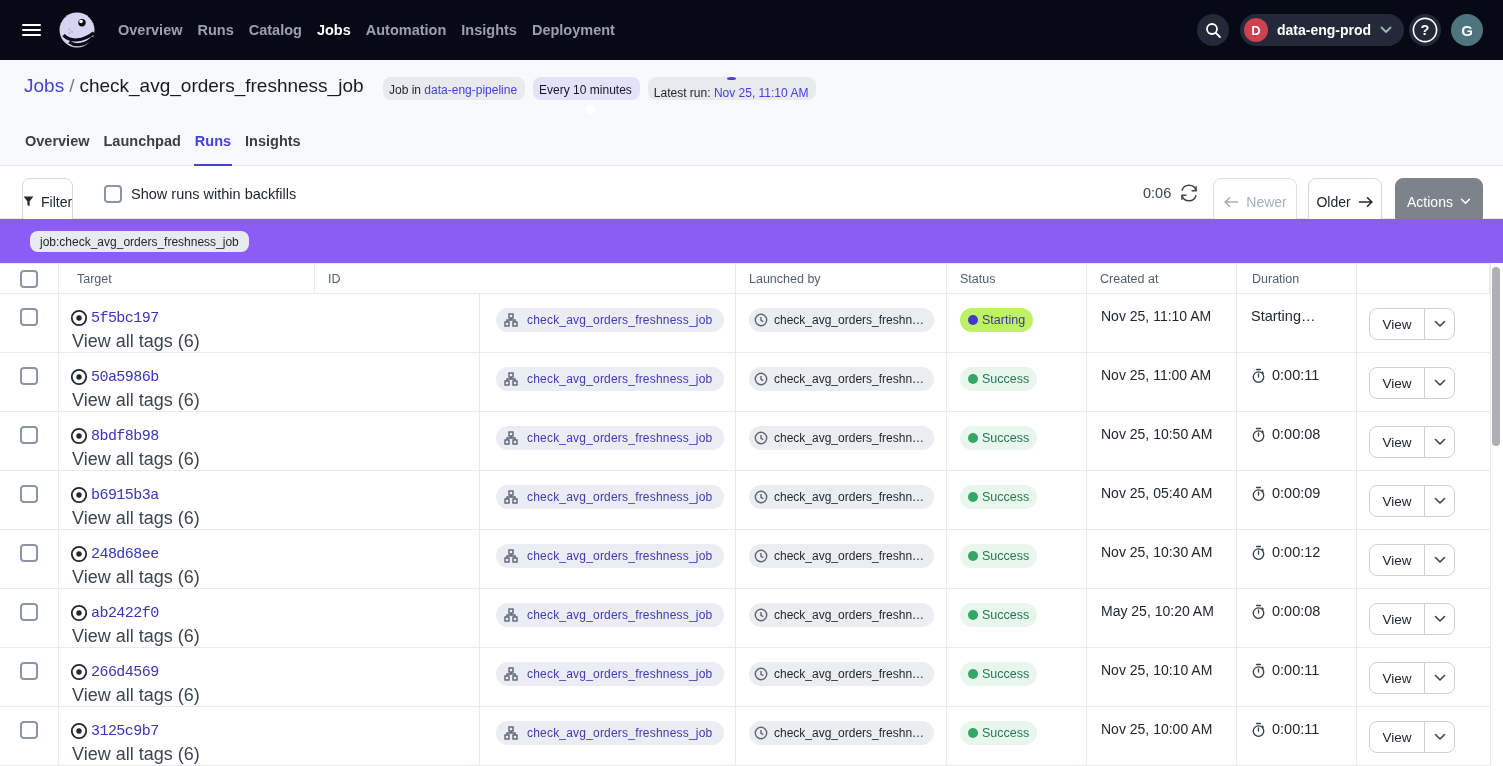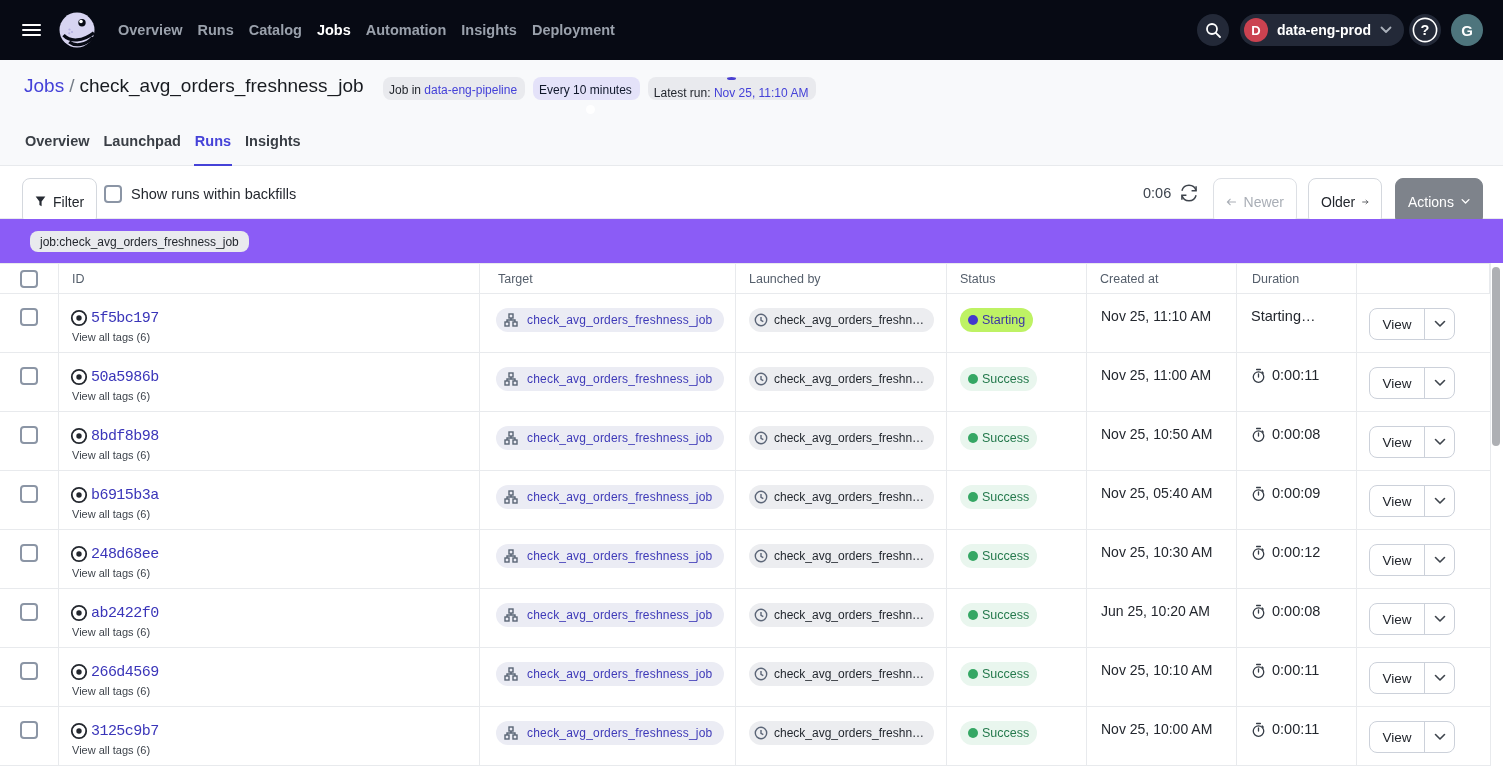--- a/index.html
+++ b/index.html
@@ -38,21 +38,21 @@
 .toggle { width:24px; height:13px; border-radius:7px; background:#4d42d8; position:relative; }
 .toggle::after { content:""; position:absolute; right:2px; top:2px; width:9px; height:9px; border-radius:50%; background:#fff; }
 .dotind { width:9px; height:9px; border-radius:50%; background:#4a3fd1; }
 .tabs { position:absolute; left:24px; top:71px; display:flex; gap:12px; }
 .tab { font-size:14.5px; font-weight:700; color:#3a3f46; line-height:17px; padding:2px 1px 14px; }
 .tab.sel { color:#4542d8; border-bottom:2px solid #4542d8; }
 
 
 .frow { position:absolute; left:0; top:166px; width:1503px; height:53px; border-bottom:1px solid #e8eaed; background:#fff; }
 .btn { display:inline-flex; align-items:center; justify-content:center; gap:7px; height:47px; border:1px solid #d4d8de;
-  border-radius:8px; background:#fff; font-size:14px; color:#23272e; padding:0 12px; }
+  border-radius:8px; background:#fff; font-size:14px; color:#23272e; padding:0 0; }
 .fbtn { position:absolute; left:22px; top:12px; }
 .cb { width:18px; height:18px; border:2px solid #8b95a5; border-radius:4px; background:#fff; }
 .frow .cb { position:absolute; left:104px; top:19px; }
 .frow .cblabel { position:absolute; left:131px; top:20px; font-size:14.5px; color:#23272e; }
 .timer { position:absolute; left:1143px; top:19px; font-size:14.5px; color:#3e454f; }
 .nbtn { position:absolute; left:1213px; top:12px; width:84px; color:#a9aeb6; border-color:#dde0e5; }
 .obtn { position:absolute; left:1308px; top:12px; width:74px; }
 .abtn { position:absolute; left:1395px; top:12px; width:88px; background:#7e838b; border-color:#7e838b; color:#fff; }
 
 
@@ -67,21 +67,21 @@
 .c { border-right:1px solid #e8eaed; position:relative; }
 .c:last-child { border-right:none; }
 .c0 { width:59px; } .c1 { width:421px; } .c2 { width:256px; } .c3 { width:211px; }
 .c4 { width:140px; } .c5 { width:150px; } .c6 { width:120px; } .c7 { width:133px; }
 .hdr .c { border-right:1px solid #e8eaed; display:flex; align-items:center; font-size:12.5px; color:#545e6b; }
 .hdr .c0 { justify-content:center; }
 .hdr .lab { padding-left:13px; }
 .row .c0 { display:flex; justify-content:center; padding-top:14px; }
 .idline { position:absolute; left:11px; top:15px; display:flex; align-items:center; gap:3px; }
 .idline .idtxt { font-family:"Liberation Mono", monospace; font-size:15px; letter-spacing:-0.55px; color:#3a35b9; }
-.vtags { position:absolute; left:13px; top:37px; font-size:11px; color:#3e444c; }
+.vtags { position:absolute; left:13px; top:37px; font-size:18px; color:#3e444c; }
 .targchip { position:absolute; left:16px; top:14px; height:24px; border-radius:12px; background:#ebecf4;
   display:flex; align-items:center; gap:9px; padding:0 12px 0 8px; font-size:12px; letter-spacing:.2px; color:#3e3ab8; }
 .lbchip { position:absolute; left:13px; top:14px; height:24px; border-radius:12px; background:#ecedf0;
   display:flex; align-items:center; gap:6px; padding:0 10px 0 5px; font-size:12px; color:#1f242b; }
 .stchip { position:absolute; left:13px; top:14px; height:24px; border-radius:12px; display:flex; align-items:center;
   gap:4px; padding:0 8px; font-size:12.5px; }
 .stchip.starting { background:#bef264; color:#3b34a6; }
 .stchip.success { background:#e9f6ee; color:#257a4d; }
 .stchip .dot { width:10px; height:10px; border-radius:50%; }
 .starting .dot { background:#4338cc; }
@@ -224,25 +224,25 @@
 
 <div class="trow">
   <div class="jobtag">job:check_avg_orders_freshness_job</div>
 </div>
 
 <div class="tbl" id="tbl">
   <div class="hdr">
     <div class="c c0">
         <div class="cb" style="width:18px;height:18px"></div>
       </div>
+    <div class="c c2">
+        <span class="lab" style="padding-left:18px">Target</span>
+      </div>
     <div class="c c1">
         <span class="lab">ID</span>
-      </div>
-    <div class="c c2">
-        <span class="lab" style="padding-left:18px">Target</span>
       </div>
     <div class="c c3">
         <span class="lab">Launched by</span>
       </div>
     <div class="c c4">
         <span class="lab">Status</span>
       </div>
     <div class="c c5">
         <span class="lab">Created at</span>
       </div>
@@ -578,21 +578,21 @@
             <circle cx="7" cy="7" r="5.7"></circle>
             <path d="M7 4 V7.3 L9.3 8.6"></path>
           </svg>
           <span>check_avg_orders_freshn…</span>
         </div>
       </div>
     <div class="c c4">
         <div class="stchip success"><div class="dot"></div>Success</div>
       </div>
     <div class="c c5">
-        <div class="created">Jun 25, 10:20 AM</div>
+        <div class="created">May 25, 10:20 AM</div>
       </div>
     <div class="c c6">
         <div class="dur">
           <svg width="15" height="15" viewBox="0 0 16 16" fill="none" stroke="#353c46" stroke-width="1.4">
             <circle cx="8" cy="9.7" r="5.6"></circle>
             <path d="M6 1.6 H10 M8 6.3 V9.7 M11.9 4.3 L13.1 5.5" stroke-linecap="round"></path>
           </svg>
           <span>0:00:08</span>
         </div>
       </div>

